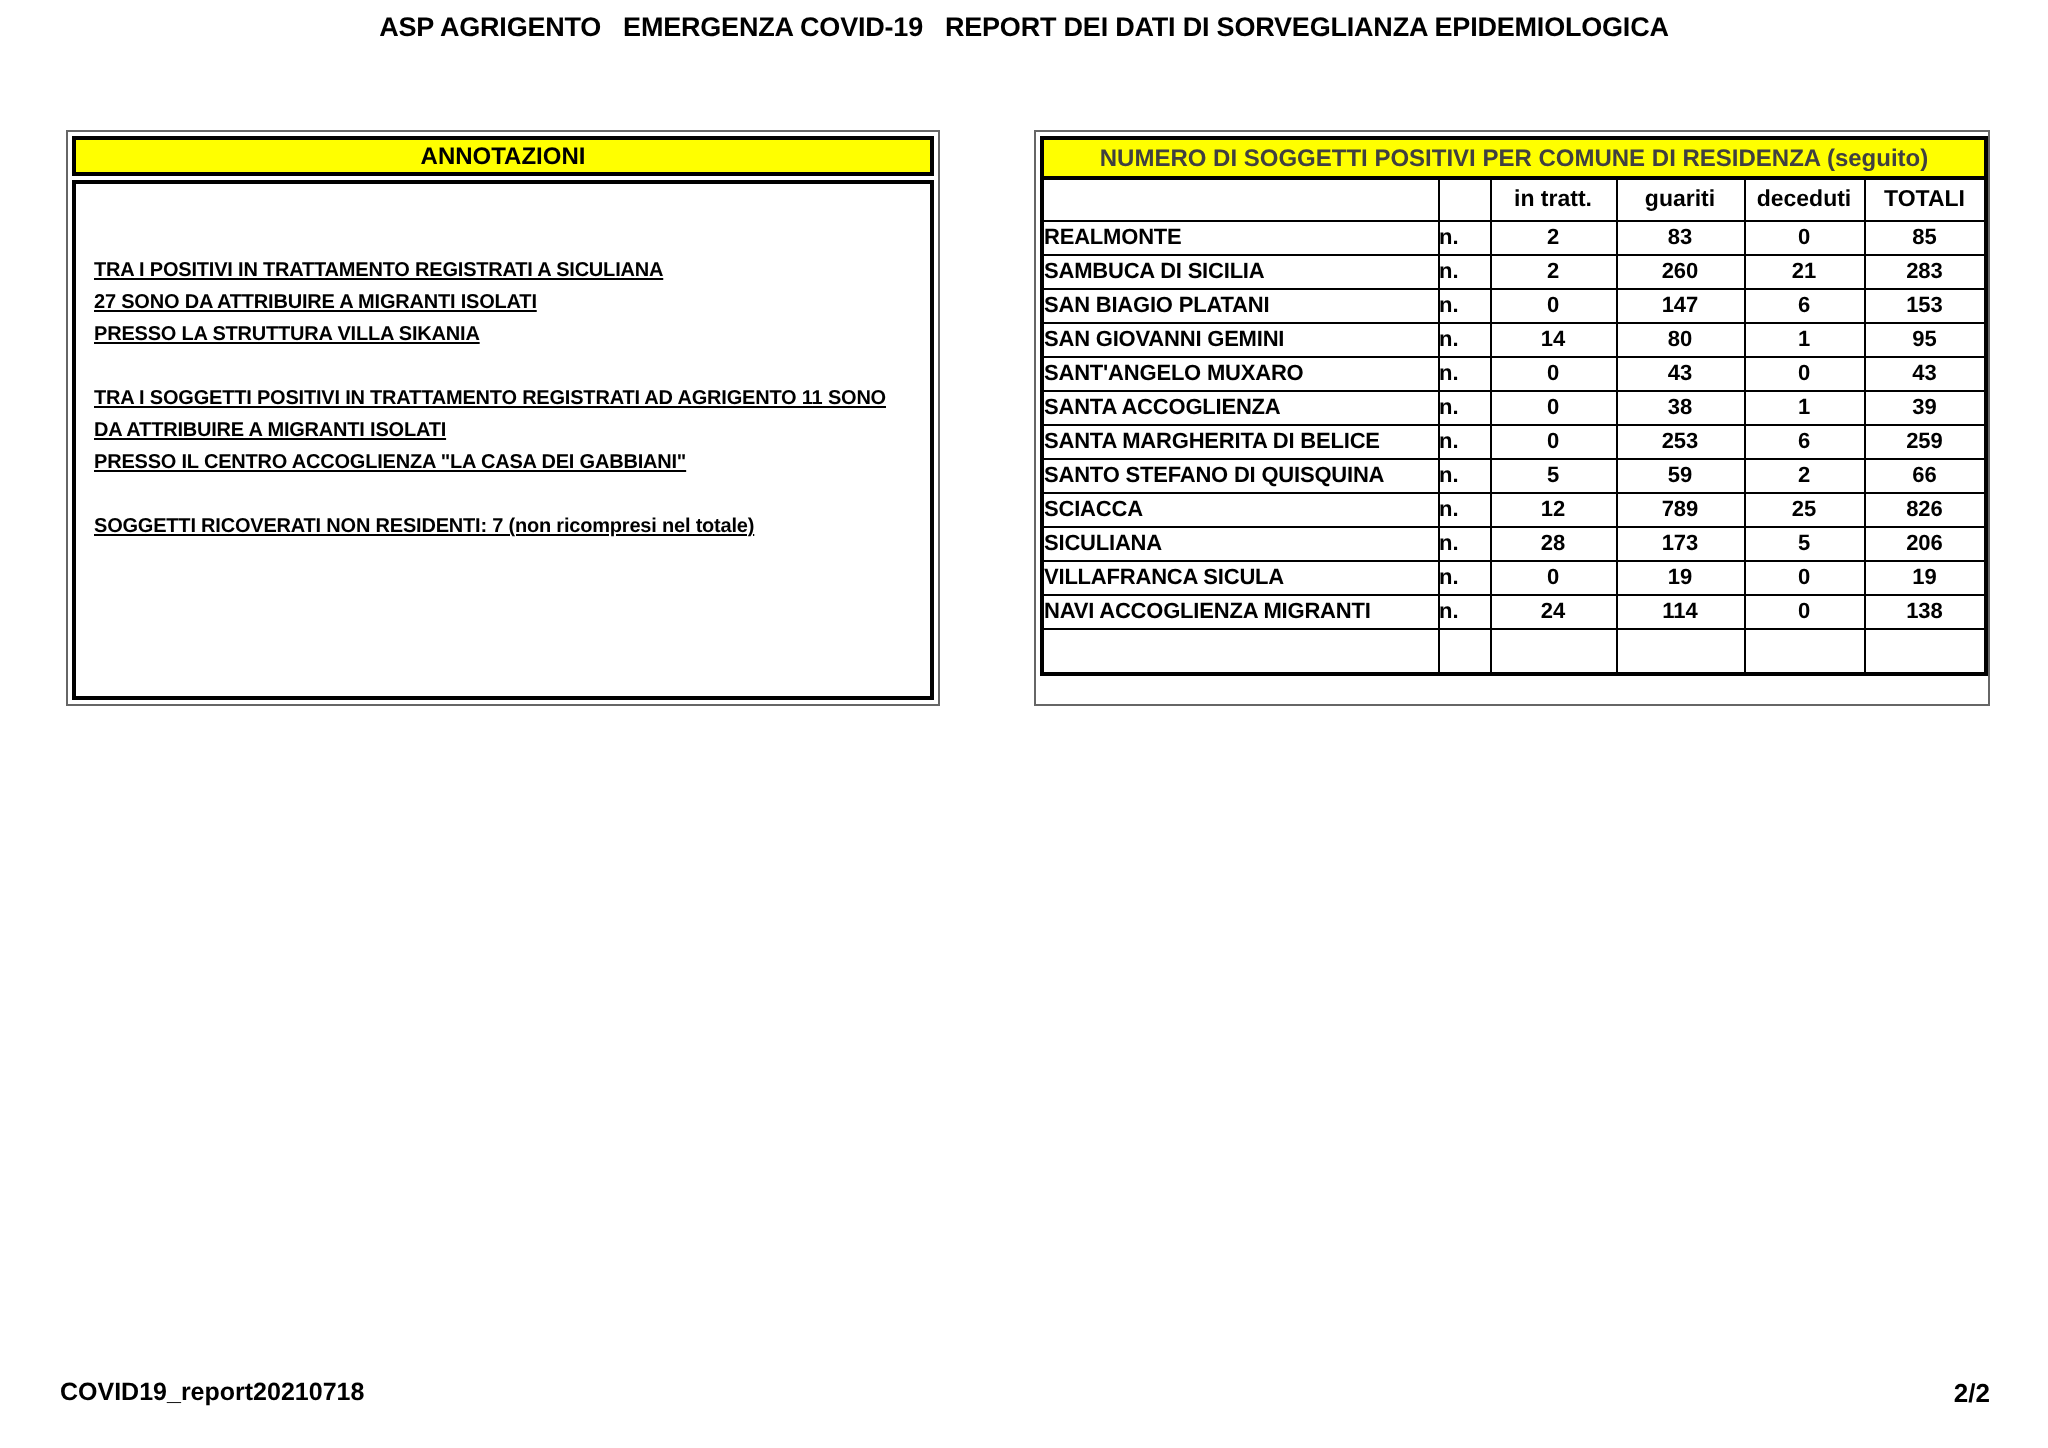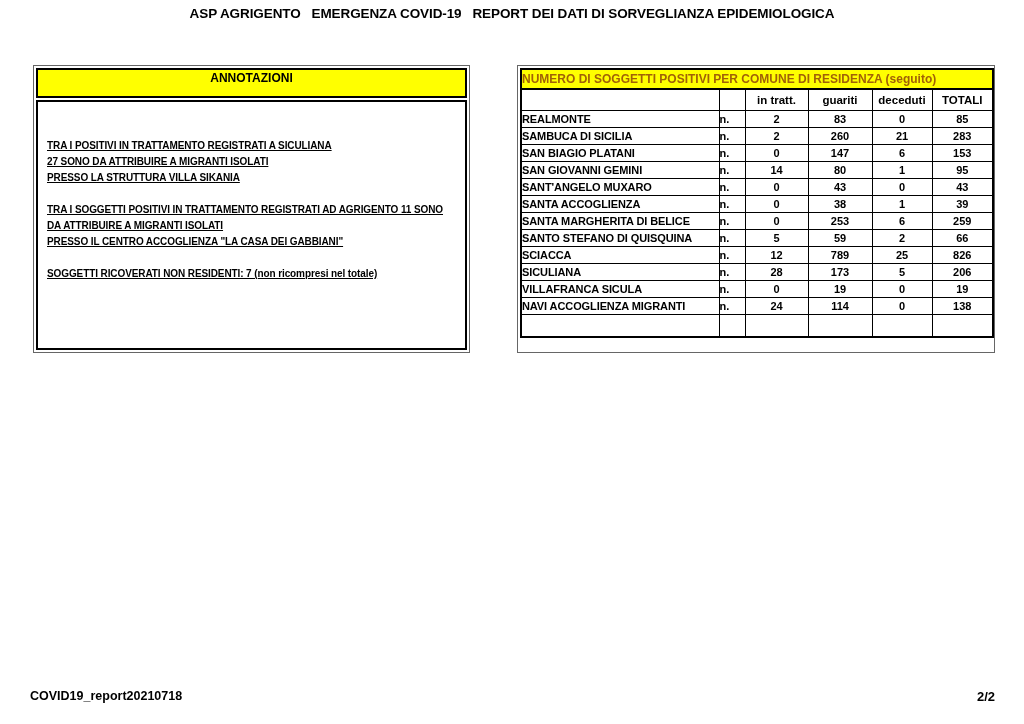--- a/index.html
+++ b/index.html
@@ -28,21 +28,21 @@
     box-sizing: border-box;
     border: 1px solid #666666;
     padding: 2px;
     display: flex; flex-direction: column; gap: 2px;
     background: #ffffff;
   }
   .annot-header {
     border: 2px solid #000000;
     background: #ffff00;
     box-sizing: border-box;
-    height: 30px;
+    height: 20px;
     text-align: center;
     font-size: 12px;
     line-height: 16px;
   }
   .annot-body {
     border: 2px solid #000000;
     box-sizing: border-box;
     flex: 1;
     padding: 36px 6px 0 9px;
     overflow: hidden;
@@ -72,24 +72,24 @@
   }
   table.positivi { border: 2px solid #000000; }
   table.positivi th, table.positivi td {
     border: 1px solid #000000;
     overflow: hidden;
     white-space: nowrap;
     padding: 0;
   }
   .tbl-title {
     background: #ffff00;
-    color: #a16207;
+    color: #404040;
     font-size: 12px;
     height: 18px;
-    text-align: left;
+    text-align: center;
     border-bottom: 2px solid #000000 !important;
   }
   tr.cols th {
     font-size: 11.5px;
     height: 20px;
     text-align: center;
   }
   tbody tr { height: 17px; }
   tbody tr:last-child { height: 22px; }
   td.c-name { text-align: left; padding-left: 3px; font-size: 11px; letter-spacing: -0.1px; }

